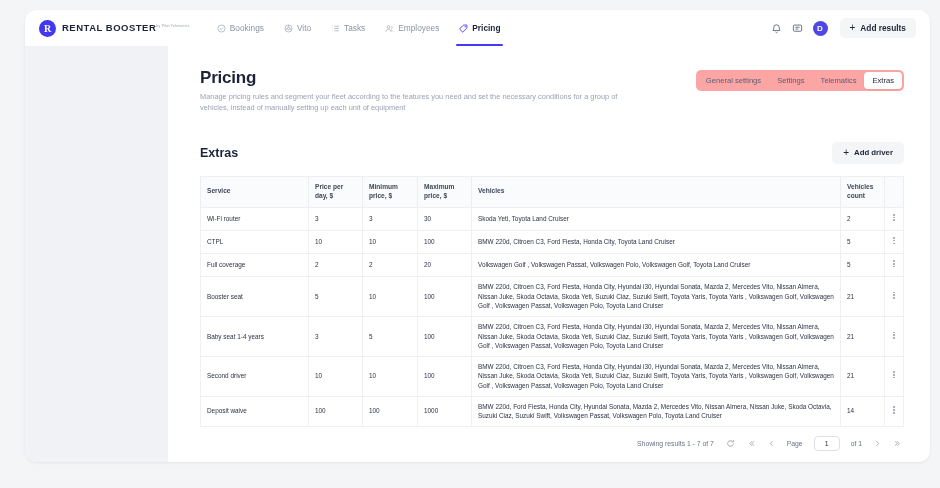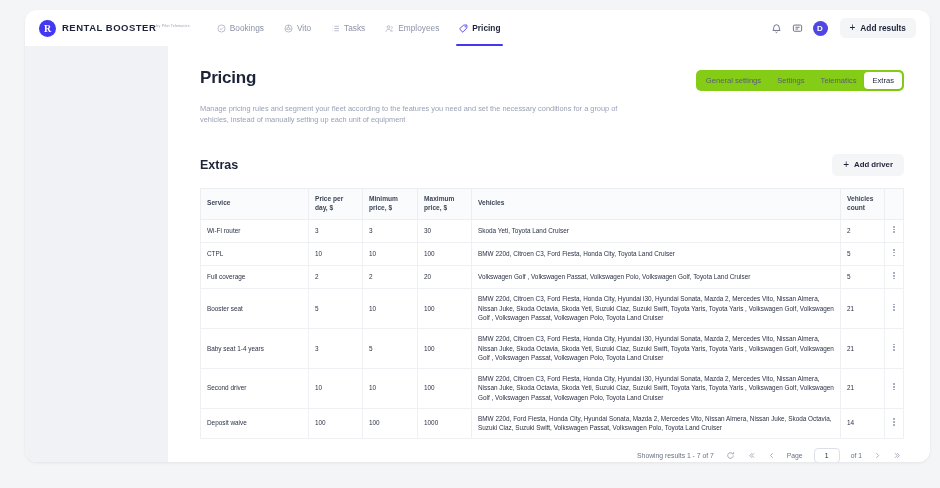--- a/index.html
+++ b/index.html
@@ -93,32 +93,32 @@
     background: #fff;
     padding: 22px 26px 0 32px;
     display: flex; flex-direction: column;
     min-width: 0;
   }
 
   .page-title { font-size: 17px; font-weight: 700; color: #1d2439; letter-spacing: -.2px; }
   .title-row { display: flex; align-items: flex-start; justify-content: space-between; }
   .seg {
     display: flex; align-items: center;
-    background: #84cc16; border-radius: 5px; padding: 2px;
+    background: #fca5a5; border-radius: 5px; padding: 2px;
     margin-top: 2px;
   }
   .seg-item {
     font-size: 7.6px; color: #585f73; padding: 4px 8px;
     border-radius: 4px; cursor: pointer; white-space: nowrap;
   }
   .seg-item.active { background: #fff; color: #1d2439; box-shadow: 0 1px 2px rgba(16,24,40,.08); }
 
   .page-desc {
     font-size: 7.4px; color: #9aa1b4; line-height: 1.55;
-    margin-top: 12px; max-width: 445px;
+    max-width: 445px;
   }
   .divider { height: 1px; background: #edeef2; margin: 14px 0 0 0; }
 
   .section-row {
     display: flex; align-items: center; justify-content: space-between;
     margin-top: 14px;
   }
   .section-title { font-size: 12.5px; font-weight: 700; color: #1d2439; }
   .add-extra {
     display: flex; align-items: center; gap: 5px;

